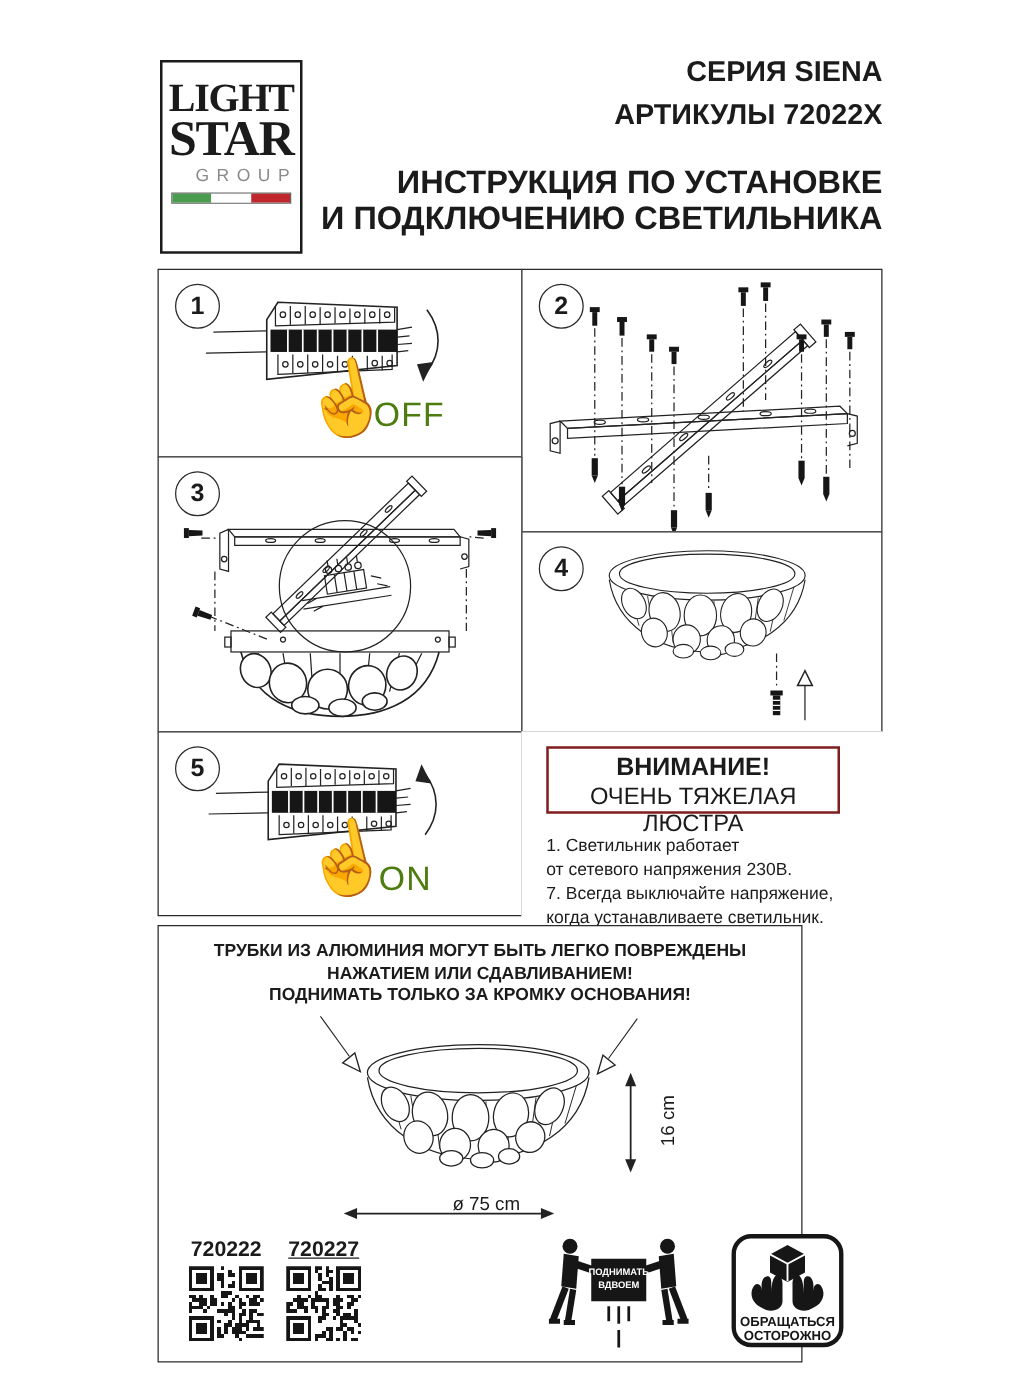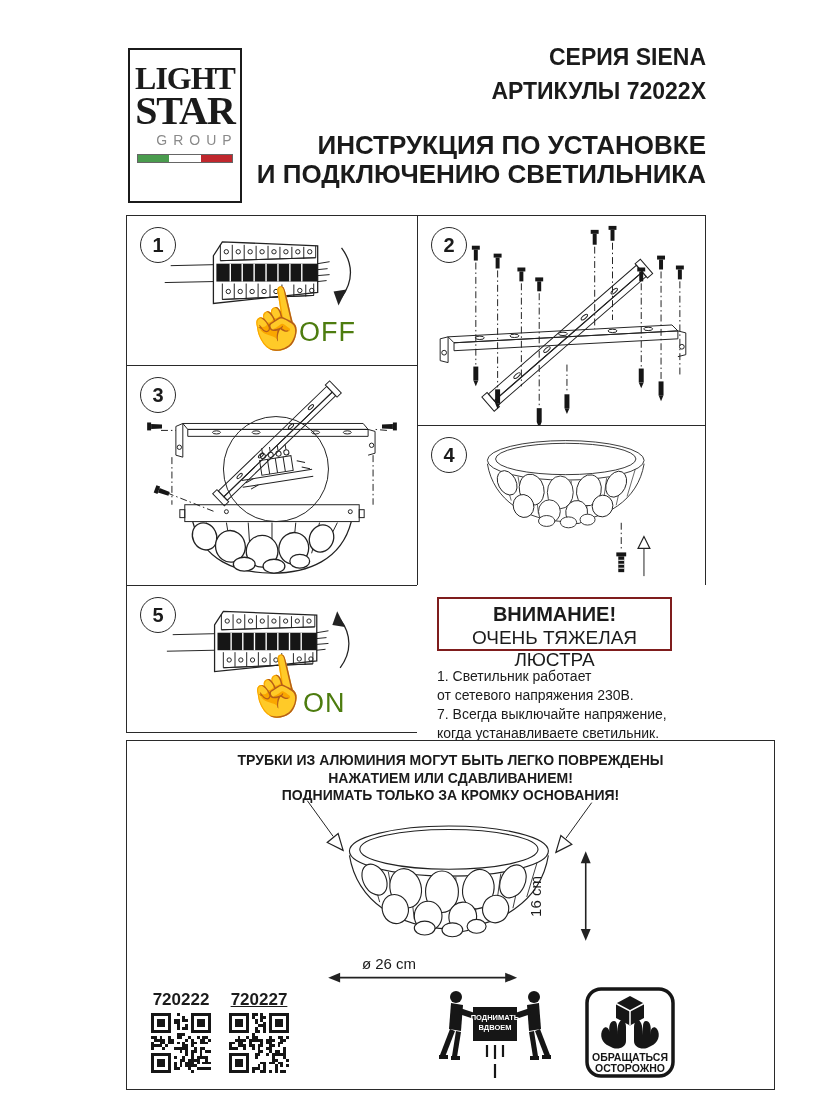--- a/index.html
+++ b/index.html
@@ -345,21 +345,21 @@
         <div class="warn-t2">ОЧЕНЬ ТЯЖЕЛАЯ ЛЮСТРА</div>
       </div>
       <div class="notes">
         <div>1. Светильник работает</div>
         <div>от сетевого напряжения 230В.</div>
         <div>7. Всегда выключайте напряжение,</div>
         <div>когда устанавливаете светильник.</div>
       </div>
     </div>
 
-    <div class="panel" style="left:0;top:525px;width:649px;height:350px;">
+    <div class="panel" style="left:0;top:525px;width:516px;height:350px;">
       <div class="bwarn">
         <div>ТРУБКИ ИЗ АЛЮМИНИЯ МОГУТ БЫТЬ ЛЕГКО ПОВРЕЖДЕНЫ</div>
         <div>НАЖАТИЕМ ИЛИ СДАВЛИВАНИЕМ!</div>
         <div>ПОДНИМАТЬ ТОЛЬКО ЗА КРОМКУ ОСНОВАНИЯ!</div>
       </div>
 
       <svg class="fill" viewBox="0 0 580 350">
 
         <g>
           <line class="thin" x1="146" y1="60" x2="172" y2="96"></line>
@@ -396,21 +396,21 @@
         </g>
 
         <g>
           <line x1="176" y1="238" x2="348" y2="238" stroke="#222" stroke-width="1.6"></line>
           <polygon points="167,238 179,233 179,243" fill="#222"></polygon>
           <polygon points="357,238 345,233 345,243" fill="#222"></polygon>
         </g>
       </svg>
 
       <div class="dim-v">16 cm</div>
-      <div class="dim-h">ø 26 cm</div>
+      <div class="dim-h">ø 75 cm</div>
 
       <div class="article" style="left:23px;">720222</div>
       <div class="article" style="left:101px;text-decoration:underline;">720227</div>
       <div class="qr" style="left:24px;"><svg viewBox="0 0 21 21" xmlns="http://www.w3.org/2000/svg">
             <rect x="9" y="0" width="1" height="1" fill="#161616"></rect>
             <rect x="11" y="1" width="1" height="1" fill="#161616"></rect>
             <rect x="8" y="2" width="1" height="1" fill="#161616"></rect>
             <rect x="9" y="2" width="1" height="1" fill="#161616"></rect>
             <rect x="11" y="2" width="1" height="1" fill="#161616"></rect>
             <rect x="12" y="2" width="1" height="1" fill="#161616"></rect>

